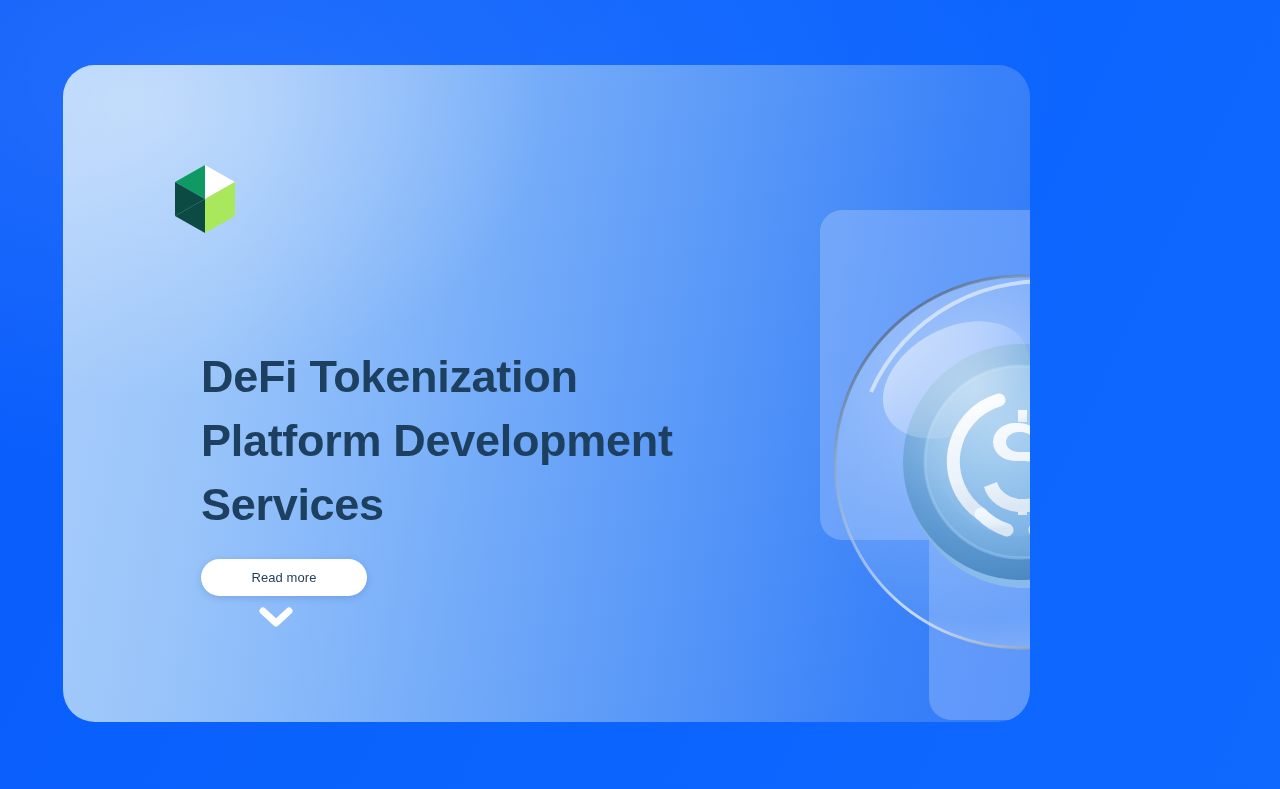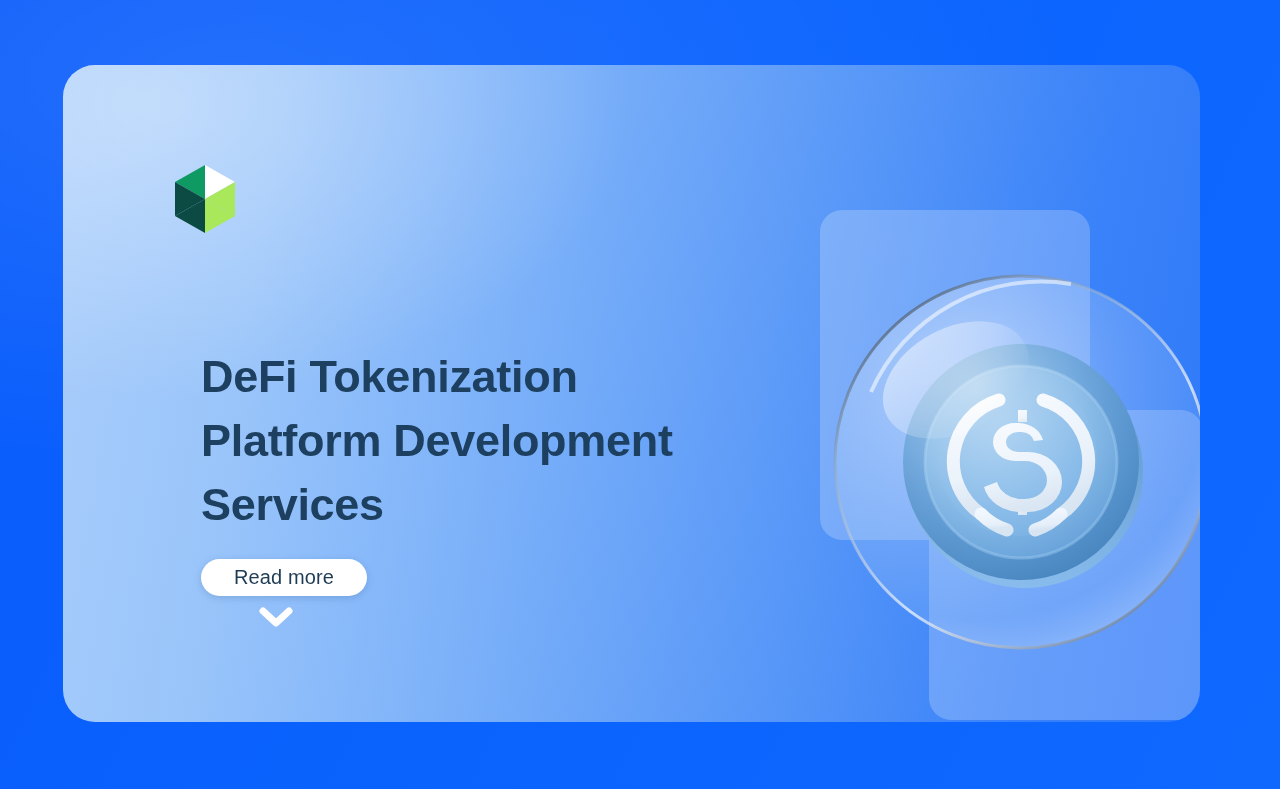--- a/index.html
+++ b/index.html
@@ -22,21 +22,21 @@
     background:
       radial-gradient(120% 90% at 18% 10%, rgba(255,255,255,.10) 0%, rgba(255,255,255,0) 55%),
       linear-gradient(115deg,#0a5cfb 0%,#0a62fd 40%,#0f69ff 100%);
     pointer-events:none;
   }
 
   
   .hero-card{
     position:absolute;
     left:63px; top:65px;
-    width:1137px; height:657px;
+    width:967px; height:657px;
     border-radius:32px;
     overflow:hidden;
     background:linear-gradient(100deg,#a9cdfb 0%,#9ac5fa 18%,#79aff9 42%,#5696f8 66%,#3a82f9 85%,#2f79f9 100%);
   }
 
   
   .hero-card::after{
     content:"";
     position:absolute; inset:0;
     background:radial-gradient(70% 75% at 8% 6%, rgba(255,255,255,.35) 0%, rgba(255,255,255,0) 60%);
@@ -74,21 +74,21 @@
     align-items:center;
     justify-content:center;
     min-width:166px;
     height:37px;
     padding:0 26px;
     border:none;
     border-radius:999px;
     background:#ffffff;
     color:#1f3c55;
     font-family:"Liberation Sans", sans-serif;
-    font-size:20px;
+    font-size:13px;
     font-weight:400;
     letter-spacing:.1px;
     cursor:pointer;
     box-shadow:0 2px 7px rgba(20,60,110,.18);
   }
 
   .chevron-wrap{
     margin-top:10px;
     margin-left:58px;
     width:34px; height:22px;

